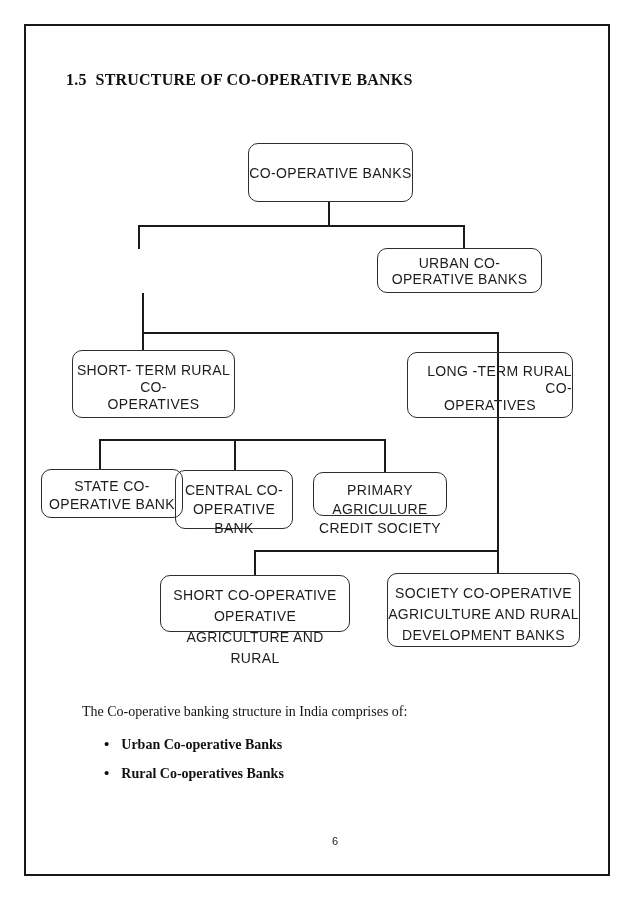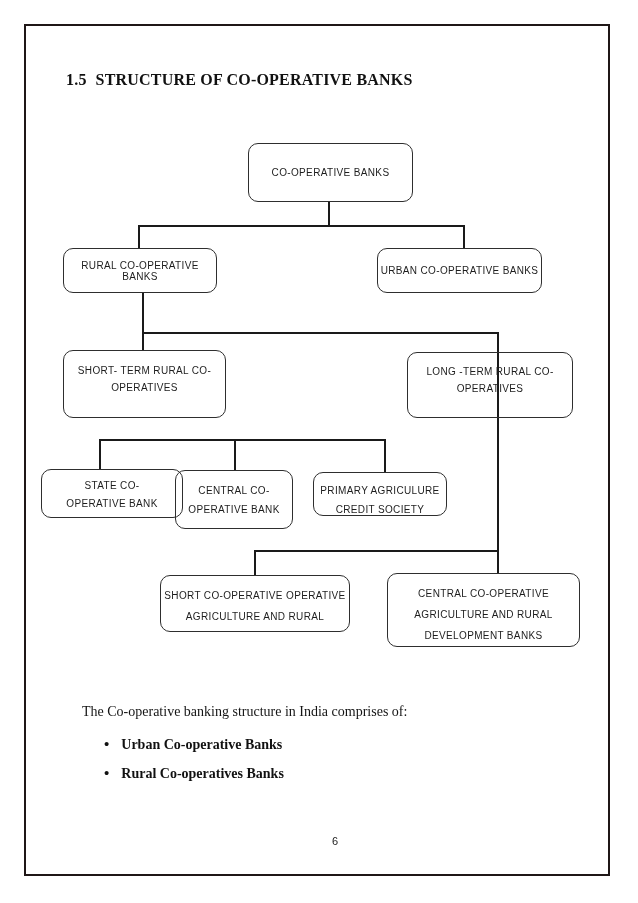--- a/index.html
+++ b/index.html
@@ -10,26 +10,26 @@
   .title{position:absolute;left:66px;top:71px;margin:0;
         font-family:"Liberation Serif",serif;font-weight:bold;font-size:16px;
         color:#111111;letter-spacing:.2px;white-space:nowrap;}
   .title .num{margin-right:9px;}
   
   .cline{position:absolute;background:#1a1a1a;}
   
   .node{position:absolute;border:1.5px solid #2e2e2e;border-radius:10px;
         background:transparent;box-sizing:border-box;
         display:flex;flex-direction:column;align-items:center;
-        text-align:center;font-size:10px;letter-spacing:.35px;color:#1d1d1d;}
+        text-align:center;font-size:14px;letter-spacing:.35px;color:#1d1d1d;}
   .node span{display:block;}
   .n-root     {left:248px;top:143px;width:165px;height:59px;justify-content:center;}
   .n-rural    {left:63px; top:248px;width:154px;height:45px;justify-content:center;}
   .n-urban    {left:377px;top:248px;width:165px;height:45px;justify-content:center;}
-  .n-shortterm{left:63px; top:350px;width:163px;height:68px;padding-top:11px;line-height:17px;}
+  .n-shortterm{left:72px; top:350px;width:163px;height:68px;padding-top:11px;line-height:17px;}
   .n-longterm {left:407px;top:352px;width:166px;height:66px;padding-top:10px;line-height:17px;text-align:right;}
   .n-state    {left:41px; top:469px;width:142px;height:49px;padding-top:7px;line-height:18px;}
   .n-central  {left:175px;top:470px;width:118px;height:59px;padding-top:10px;line-height:19px;}
   .n-pacs     {left:313px;top:472px;width:134px;height:44px;padding-top:8px;line-height:19px;}
   .n-shortco  {left:160px;top:575px;width:190px;height:57px;padding-top:9px;line-height:21px;}
   .n-primco   {left:387px;top:573px;width:193px;height:74px;padding-top:9px;line-height:21px;}
   
   .intro{position:absolute;left:82px;top:704px;margin:0;
         font-family:"Liberation Serif",serif;font-size:14px;color:#141414;}
   .bullets{position:absolute;left:104px;top:736px;margin:0;padding:0;list-style:none;
@@ -57,23 +57,20 @@
   <div class="cline" style="left:99px;top:439px;width:287px;height:2px;"></div>
   <div class="cline" style="left:99px;top:439px;width:2px;height:31px;"></div>
   <div class="cline" style="left:234px;top:439px;width:2px;height:32px;"></div>
   <div class="cline" style="left:384px;top:439px;width:2px;height:34px;"></div>
   <div class="cline" style="left:254px;top:550px;width:245px;height:2px;"></div>
   <div class="cline" style="left:254px;top:550px;width:2px;height:26px;"></div>
 
   <div class="node n-root">
     <span>CO-OPERATIVE BANKS</span>
   </div>
-  <div class="node n-rural">
-    <span>RURAL CO-OPERATIVE BANKS</span>
-  </div>
   <div class="node n-urban">
     <span>URBAN CO-OPERATIVE BANKS</span>
   </div>
   <div class="node n-shortterm">
     <span>SHORT- TERM RURAL CO-</span>
     <span>OPERATIVES</span>
   </div>
   <div class="node n-longterm">
     <span>LONG -TERM RURAL CO-</span>
     <span>OPERATIVES</span>
@@ -88,21 +85,21 @@
   </div>
   <div class="node n-pacs">
     <span>PRIMARY AGRICULURE</span>
     <span>CREDIT SOCIETY</span>
   </div>
   <div class="node n-shortco">
     <span>SHORT CO-OPERATIVE OPERATIVE</span>
     <span>AGRICULTURE AND RURAL</span>
   </div>
   <div class="node n-primco">
-    <span>CENTRAL CO-OPERATIVE</span>
+    <span>SOCIETY CO-OPERATIVE</span>
     <span>AGRICULTURE AND RURAL</span>
     <span>DEVELOPMENT BANKS</span>
   </div>
 
   <p class="intro">The Co-operative banking structure in India comprises of:</p>
   <ul class="bullets">
     <li>
         <span>Urban Co-operative Banks</span>
       </li>
     <li>

